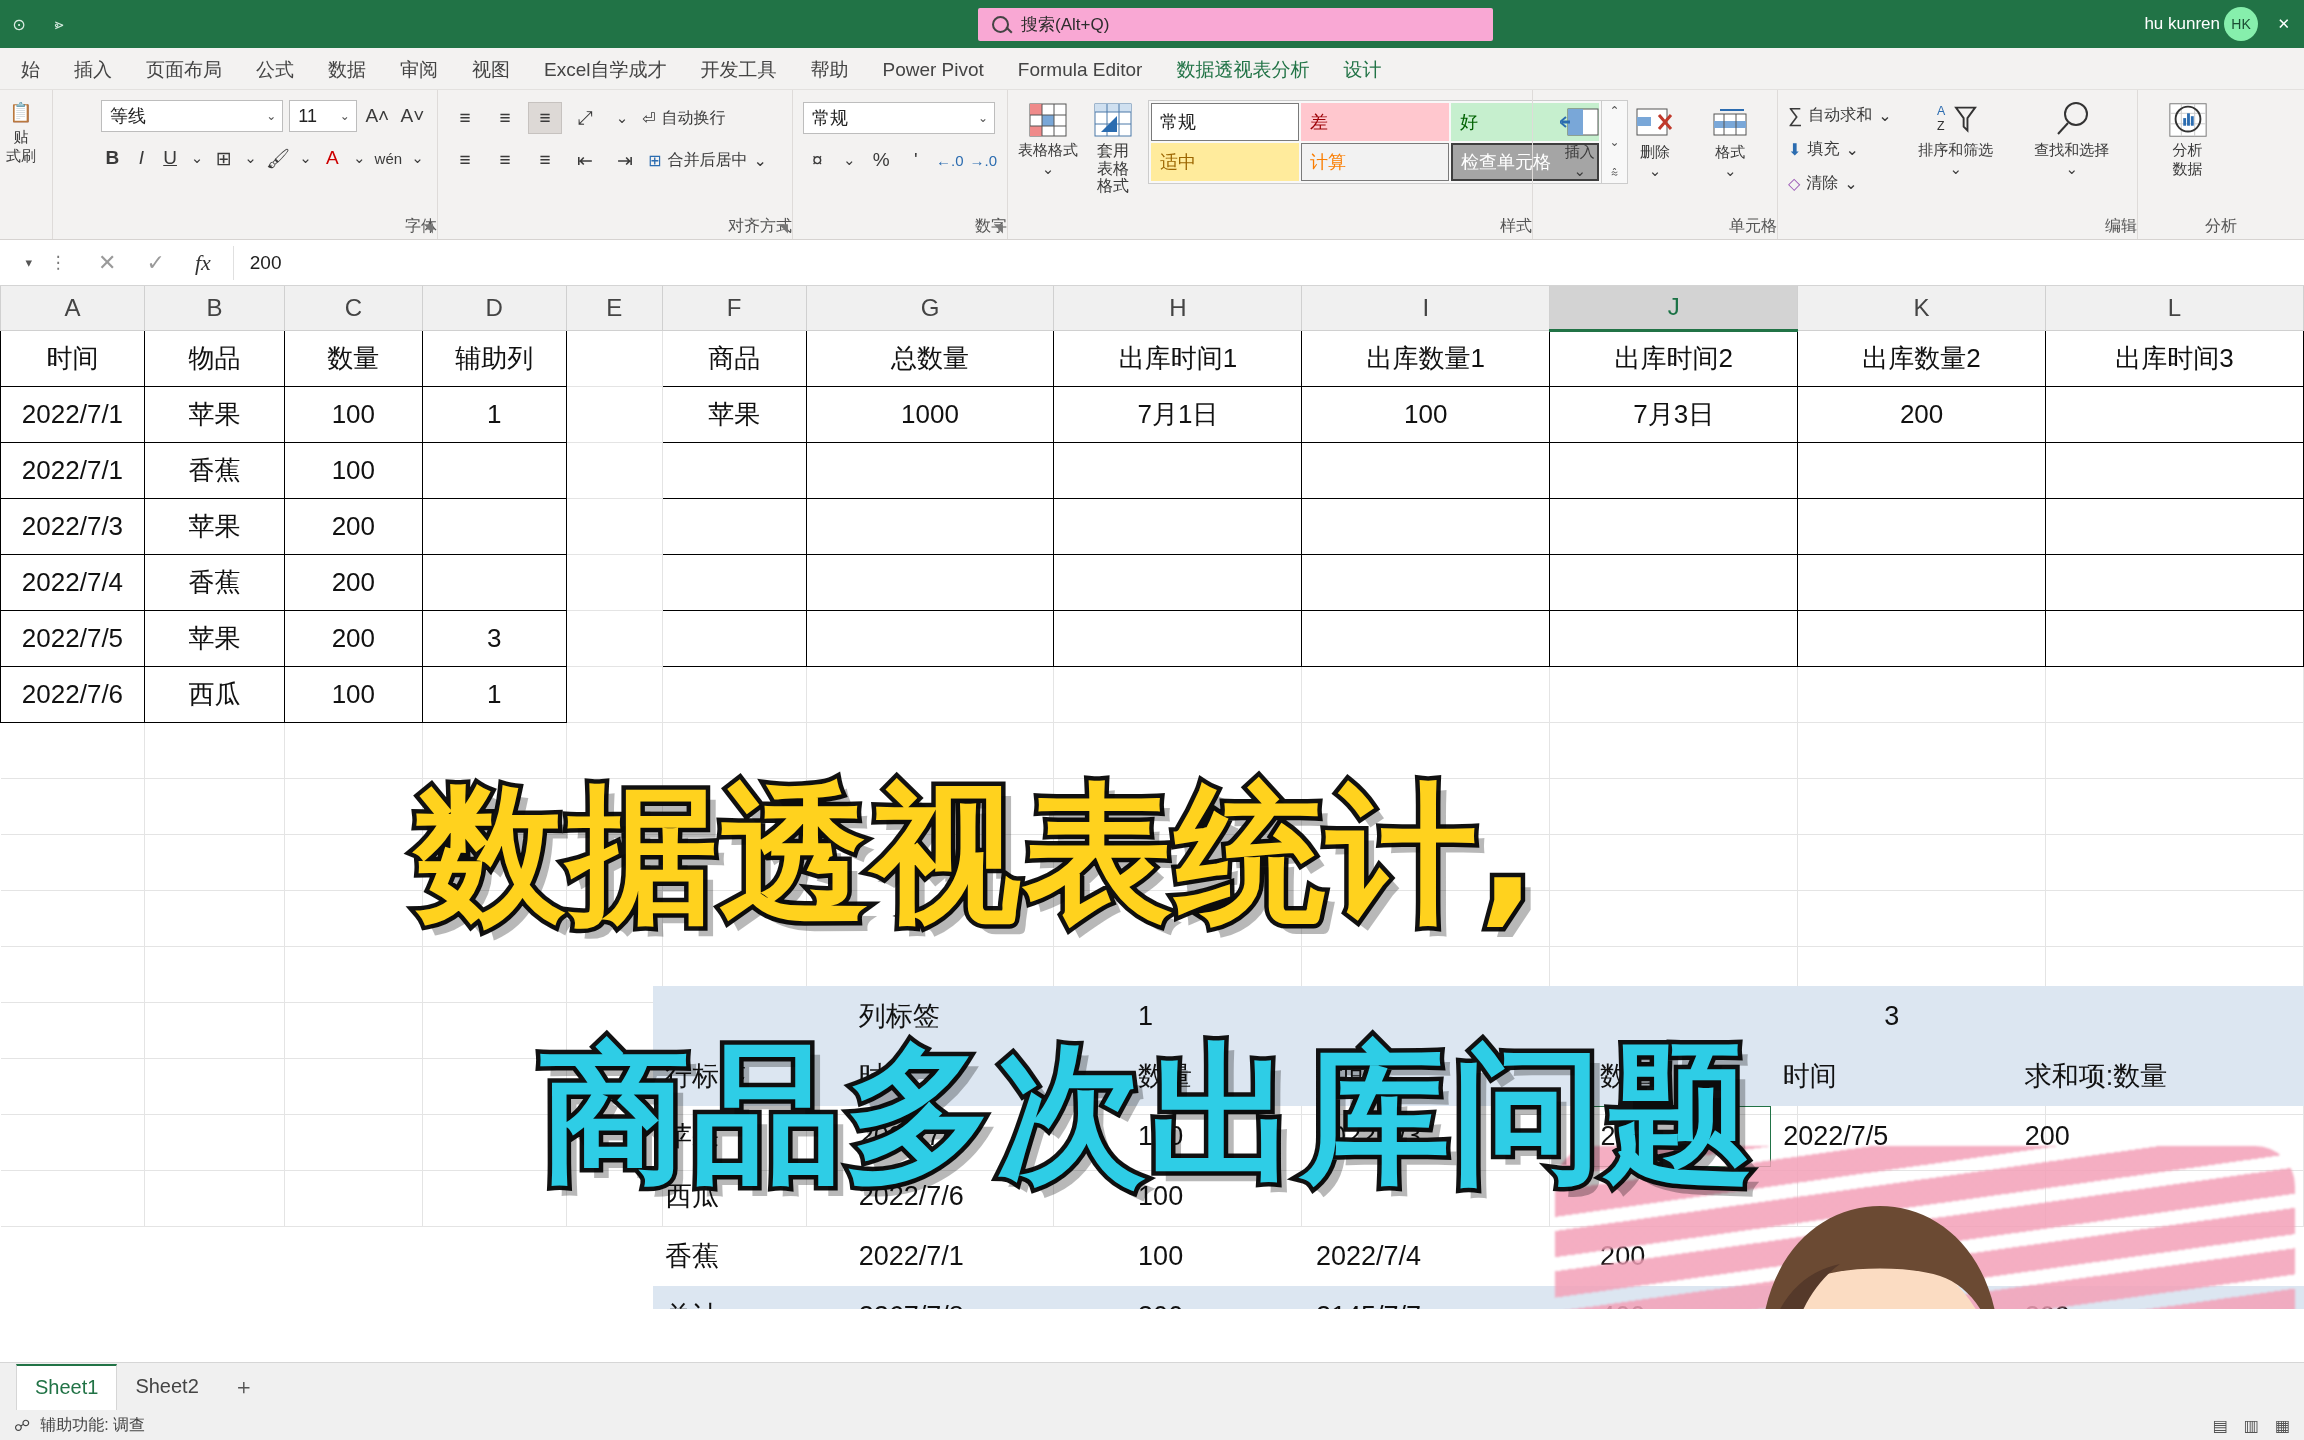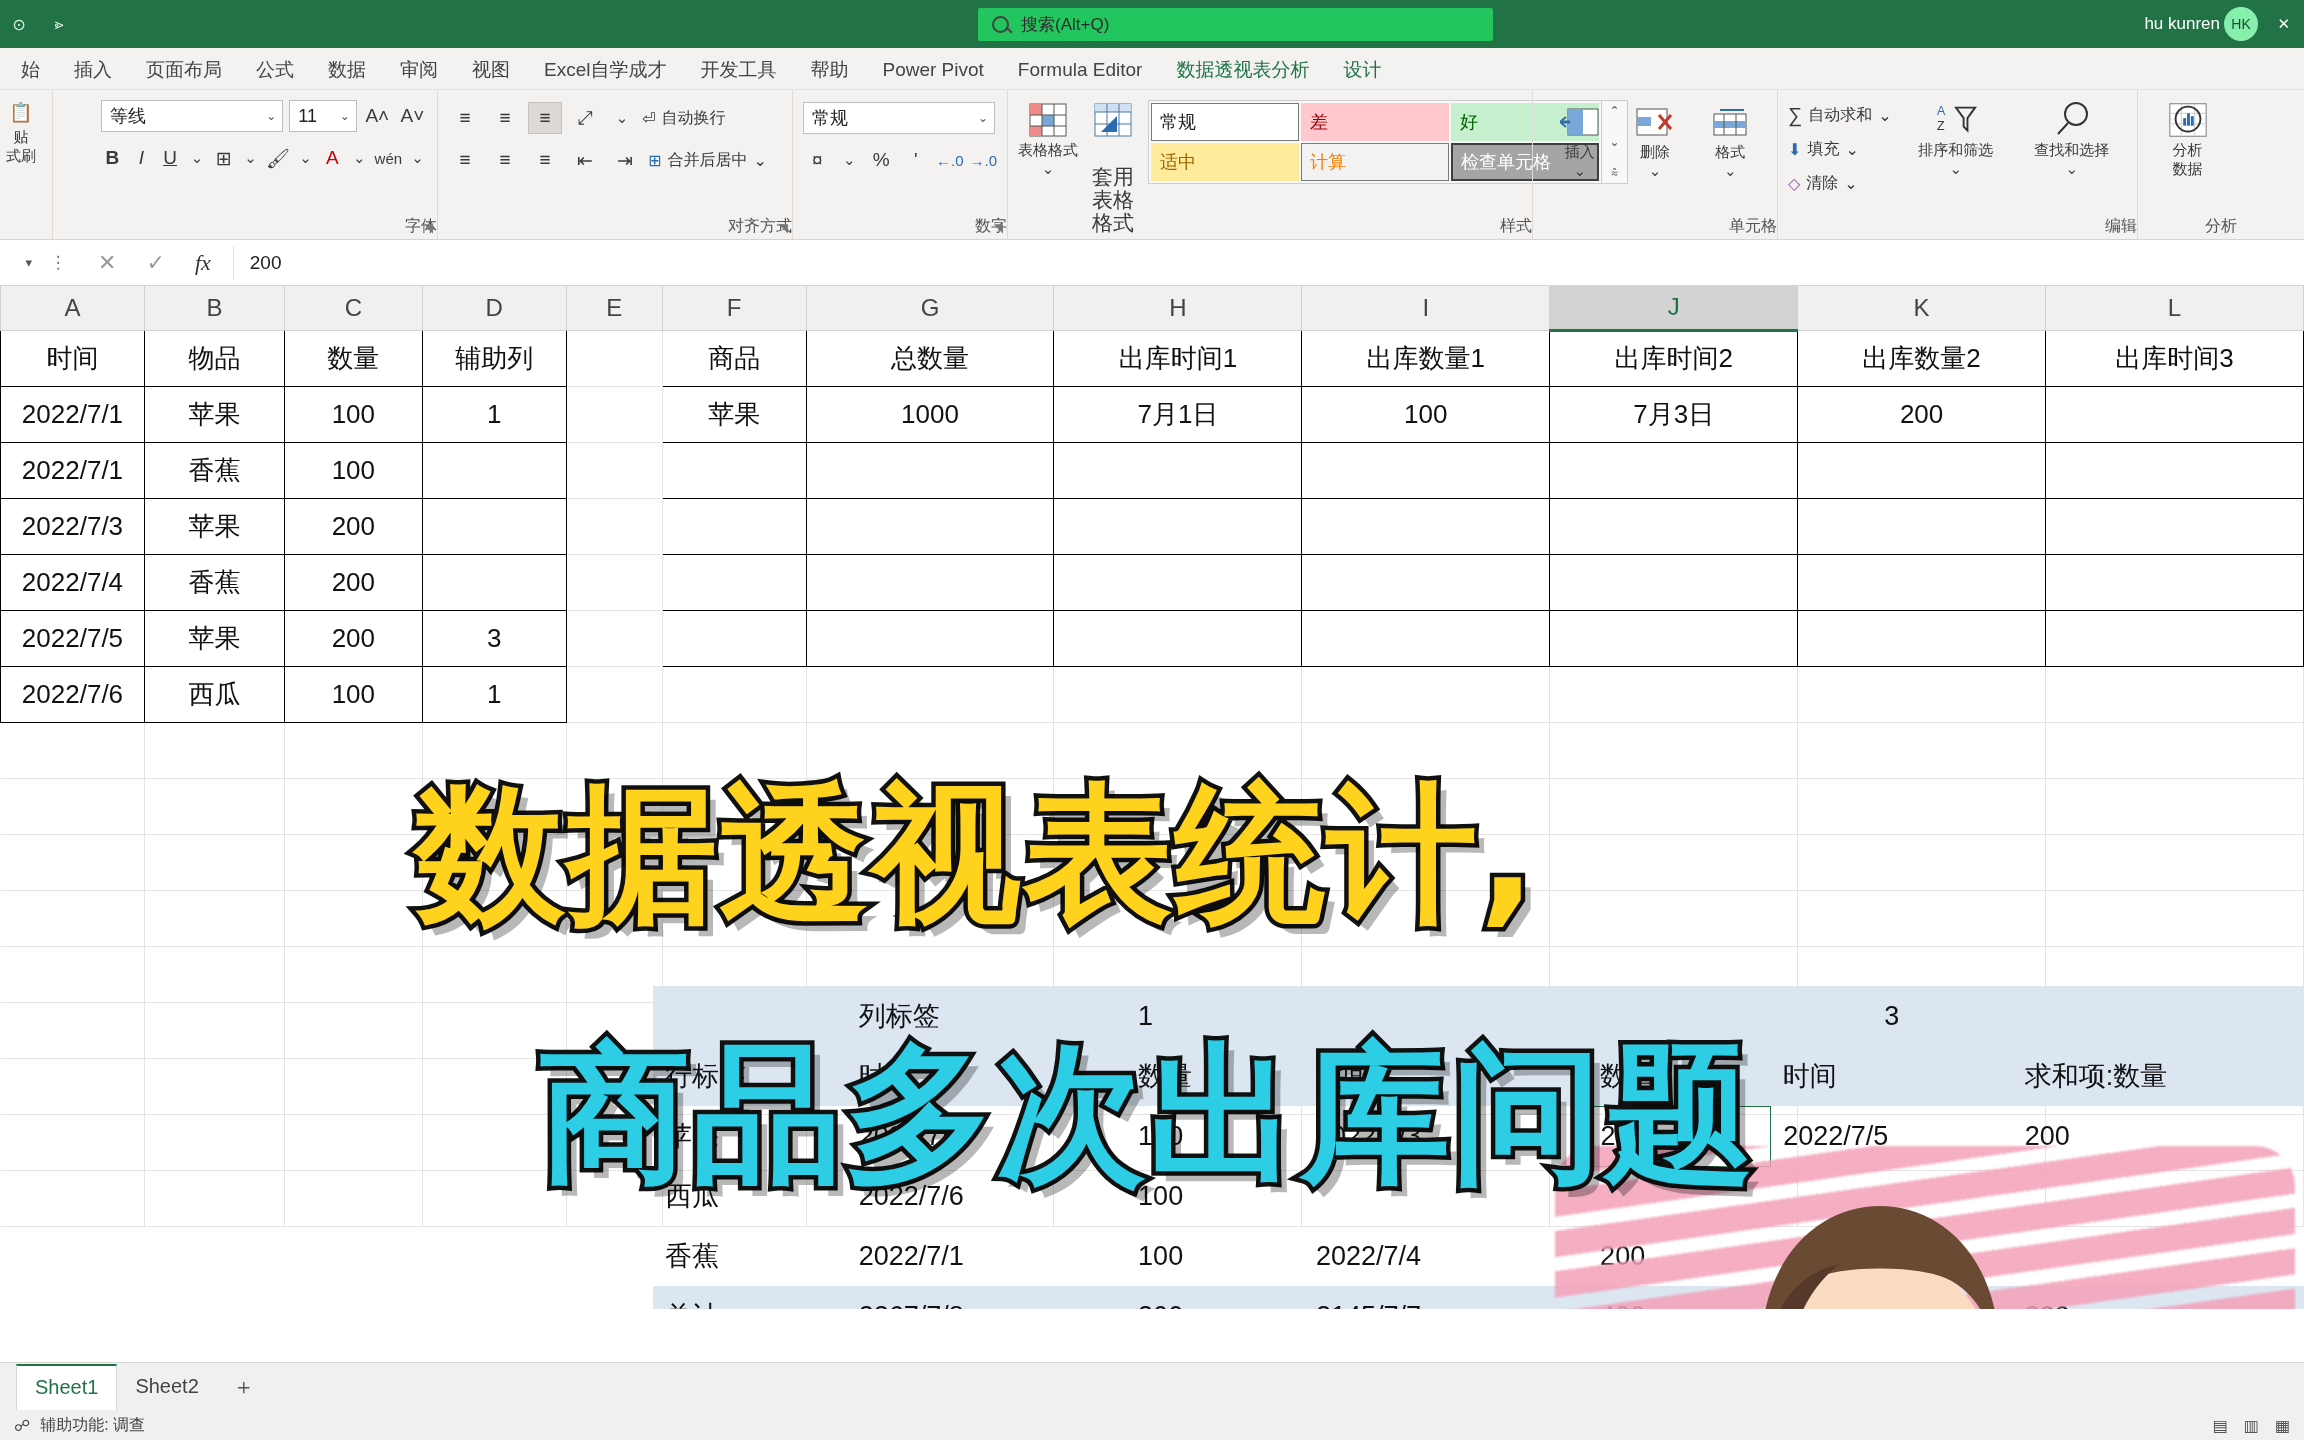--- a/index.html
+++ b/index.html
@@ -10,21 +10,21 @@
   
   .titlebar { height:48px; background:#217346; display:flex; align-items:center;
     position:relative; color:#fff; }
   .qat { display:flex; align-items:center; gap:14px; padding-left:6px; }
   .qat .qicon { width:26px; height:26px; display:flex; align-items:center;
     justify-content:center; color:#d9ece2; font-size:16px; }
   .doctitle { position:absolute; left:0; right:0; text-align:center;
     font-size:19px; color:#fff; pointer-events:none; }
   .doctitle .caret { font-size:12px; margin-left:6px; }
   .searchbox { position:absolute; left:978px; top:8px; width:515px; height:33px;
-    background:#22c55e; border-radius:2px; display:flex; align-items:center;
+    background:#f9a8d4; border-radius:2px; display:flex; align-items:center;
     gap:12px; padding:0 14px; color:#2d2d2d; font-size:17px; }
   .searchbox .mag { width:17px; height:17px; border:2px solid #444;
     border-radius:50%; position:relative; flex:none; }
   .searchbox .mag::after { content:""; position:absolute; width:8px; height:2px;
     background:#444; right:-6px; bottom:0px; transform:rotate(45deg); }
   .userbox { position:absolute; right:46px; top:0; height:48px; display:flex;
     align-items:center; gap:4px; font-size:17px; }
   .avatar { width:34px; height:34px; border-radius:50%; background:#86efac;
     color:#1b4d33; font-size:14px; display:flex; align-items:center;
     justify-content:center; }
@@ -56,21 +56,21 @@
   .cbo .cd { font-size:12px; color:#555; }
   .ibtn { width:34px; height:32px; display:flex; align-items:center;
     justify-content:center; font-size:19px; color:#3a3a3a; }
   .ibtn.sel { background:#ddd9d6; border:1px solid #c6c2bf; }
   .ibtn.sm { width:28px; font-size:15px; }
   .bigbtn { display:flex; flex-direction:column; align-items:center;
     width:78px; font-size:15px; color:#3a3a3a; gap:2px; line-height:1.1; }
   .bigbtn .gl { width:42px; height:40px; display:flex; align-items:center;
     justify-content:center; }
   .bigbtn .cap { text-align:center; font-size:15px; white-space:nowrap;}
-  .bigbtn .cap2 { text-align:left; font-size:21px;margin-top:23px; }
+  .bigbtn .cap2 { text-align:center; font-size:16px; }
   .txtbtn { display:flex; align-items:center; gap:6px; font-size:16px;
     color:#3a3a3a; height:30px; }
 
   
   .gallery { display:flex; }
   .gal-grid { display:grid; grid-template-columns:repeat(3,148px);
     grid-auto-rows:38px; gap:2px; padding:2px; border:1px solid #ccc;
     background:#f8f8f8; }
   .gcell { font-size:18px; display:flex; align-items:center; padding-left:8px;
     border:1px solid transparent; }

